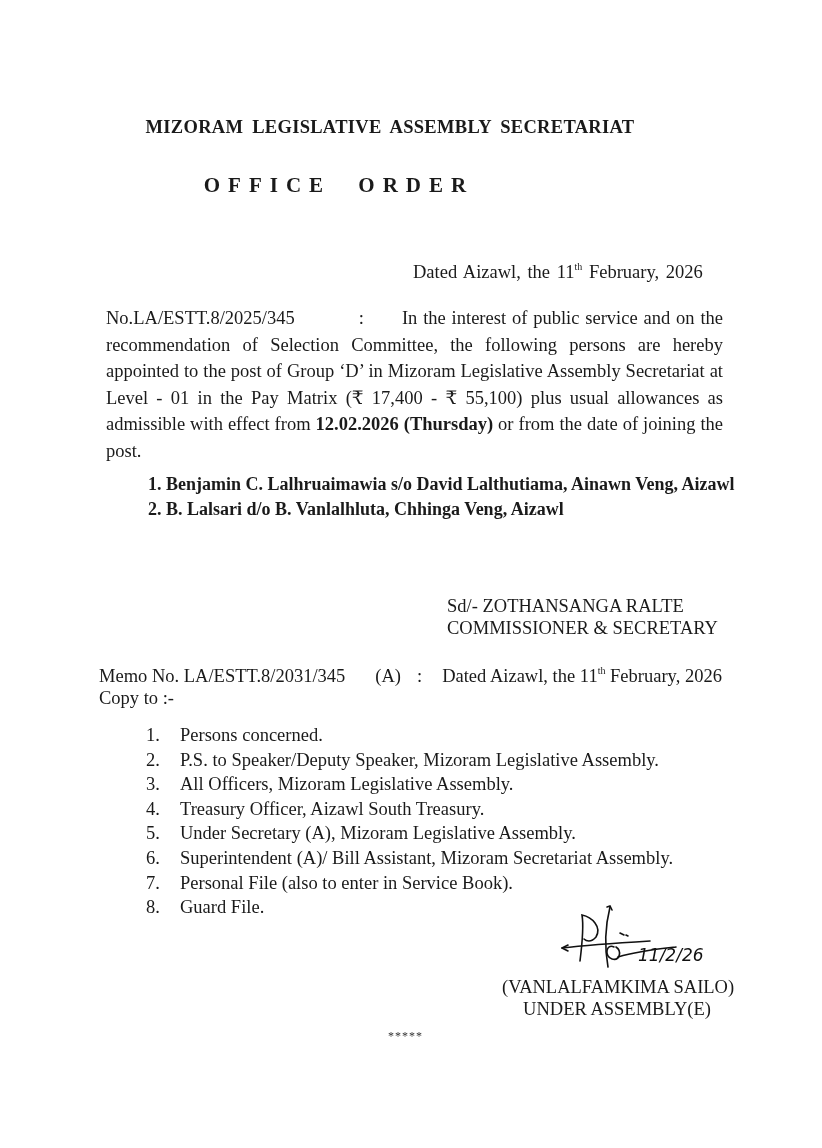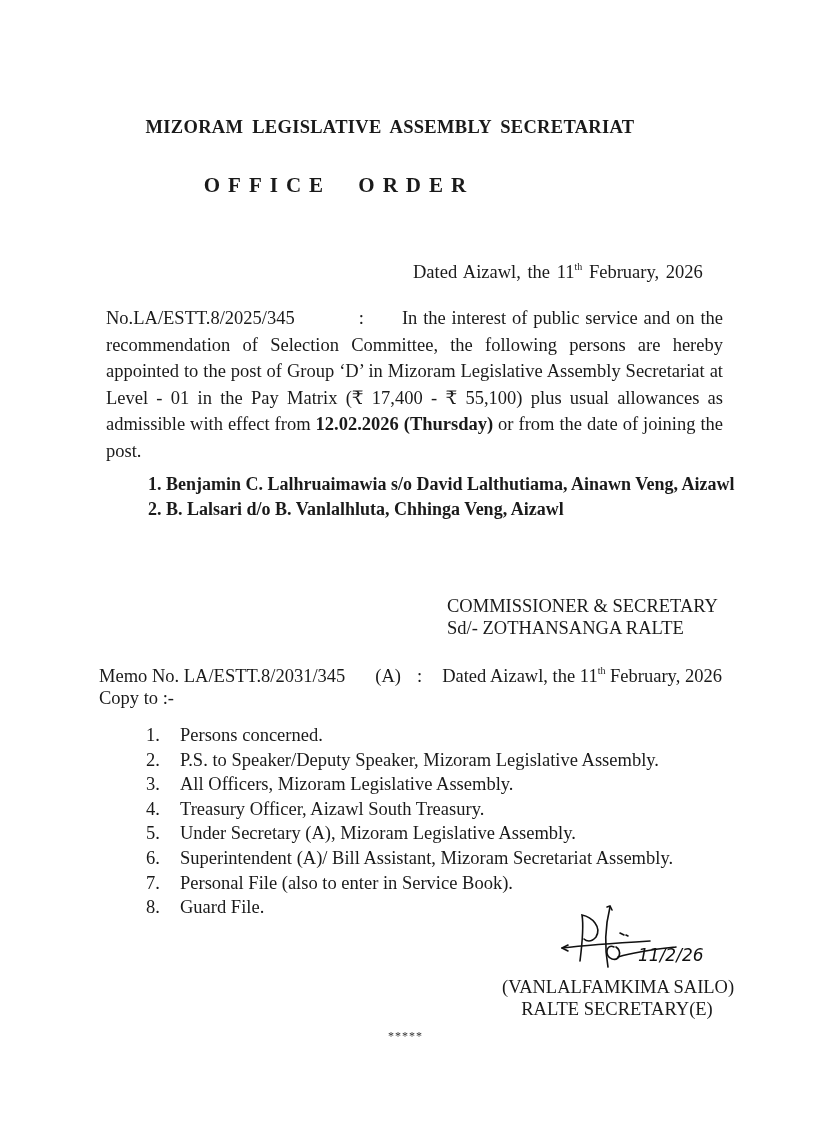--- a/index.html
+++ b/index.html
@@ -91,22 +91,22 @@
 <div class="abs para">
   <span class="ref-no">No.LA/ESTT.8/2025/345</span><span class="colon">:</span><span>In the interest of public service and on the recommendation of Selection Committee, the following persons are hereby appointed to the post of Group ‘D’ in Mizoram Legislative Assembly Secretariat at Level - 01 in the Pay Matrix (₹ 17,400 - ₹ 55,100) plus usual allowances as admissible with effect from </span><span class="bold">12.02.2026 (Thursday)</span><span> or from the date of joining the post.</span>
 </div>
 
 <div class="abs appointees">
   <div>1. Benjamin C. Lalhruaimawia s/o David Lalthutiama, Ainawn Veng, Aizawl</div>
   <div>2. B. Lalsari d/o B. Vanlalhluta, Chhinga Veng, Aizawl</div>
 </div>
 
 <div class="abs sig-block">
+  <div>Sd/- ZOTHANSANGA RALTE</div>
   <div>COMMISSIONER &amp; SECRETARY</div>
-  <div>Sd/- ZOTHANSANGA RALTE</div>
 </div>
 
 <div class="abs memo-line">
   <span>Memo No. LA/ESTT.8/2031/345</span><span class="suffix">(A)</span><span class="colon2">:</span><span>Dated Aizawl,  the 11</span><sup>th</sup><span> February, 2026</span>
 </div>
 
 <div class="abs copy-to">Copy to  :-</div>
 
 <div class="abs copy-list">
   <div class="row">
@@ -150,16 +150,16 @@
   <path d="M52 2 C 48 18, 46 40, 50 62"></path>
   <path d="M49 2 l3 -1 l2 4"></path>
   <path d="M56 42 C 48 38, 46 52, 54 54 C 62 56, 64 46, 58 42"></path>
   <path d="M62 28 l4 2 M68 30 l2 1"></path>
   <path d="M60 52 C 80 46, 100 44, 118 42"></path>
   <text x="80" y="56" font-family="DejaVu Sans, sans-serif" font-size="17" font-style="italic" fill="#111" stroke="none">11/2/26</text>
 </svg>
 
 <div class="abs under-sec">
   <div>(VANLALFAMKIMA SAILO)</div>
-  <div>RALTE  SECRETARY(E)</div>
+  <div>UNDER  ASSEMBLY(E)</div>
 </div>
 
 <div class="abs stars">*****</div>
 
 </body></html>

